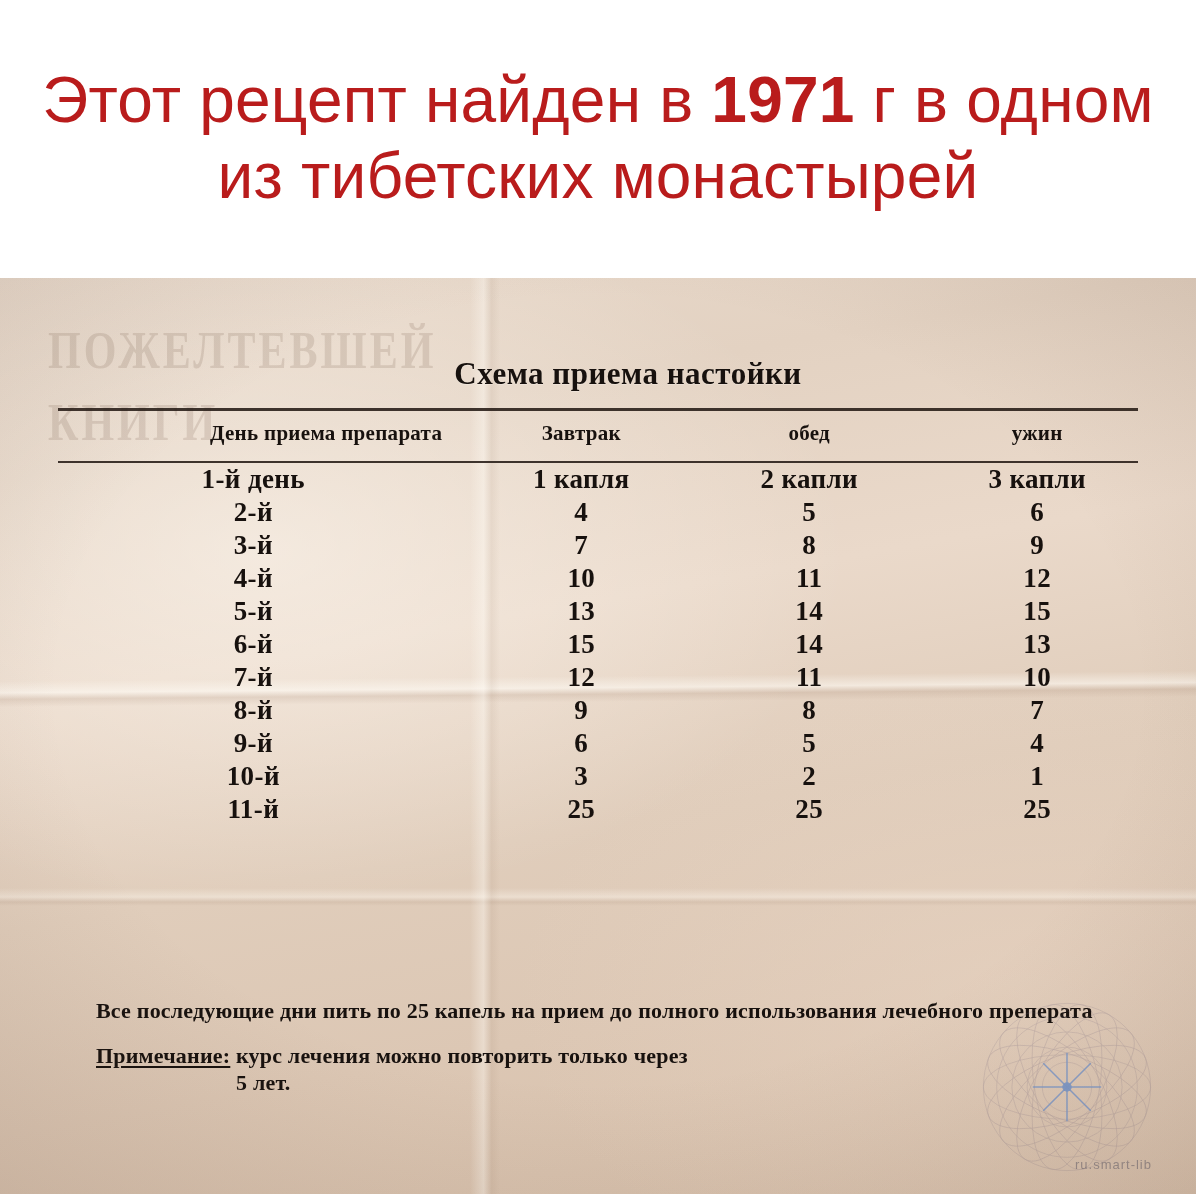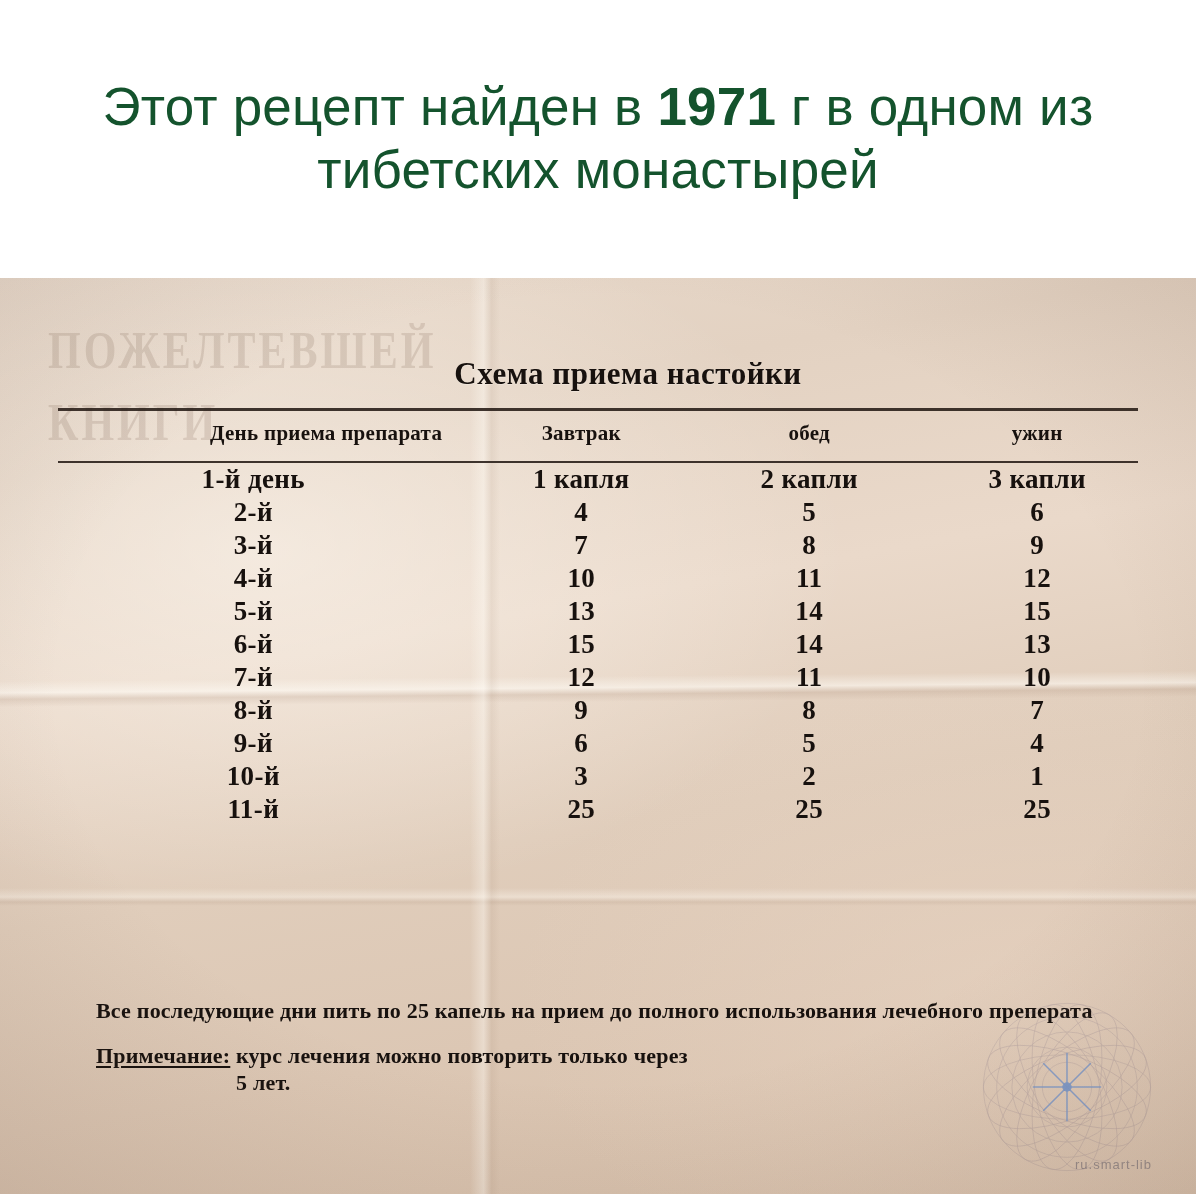--- a/index.html
+++ b/index.html
@@ -20,23 +20,23 @@
     height: 278px;
     background: #ffffff;
     display: flex;
     align-items: center;
     justify-content: center;
     text-align: center;
     box-sizing: border-box;
     padding: 0 24px;
   }
   .caption-text {
-    font-size: 53px;
+    font-size: 64px;
     line-height: 1.18;
-    color: #14532d;
+    color: #b91c1c;
     font-weight: 400;
     letter-spacing: 0.2px;
   }
   .caption-text b {
     font-weight: 700;
   }
 
   
   .paper {
     position: relative;

